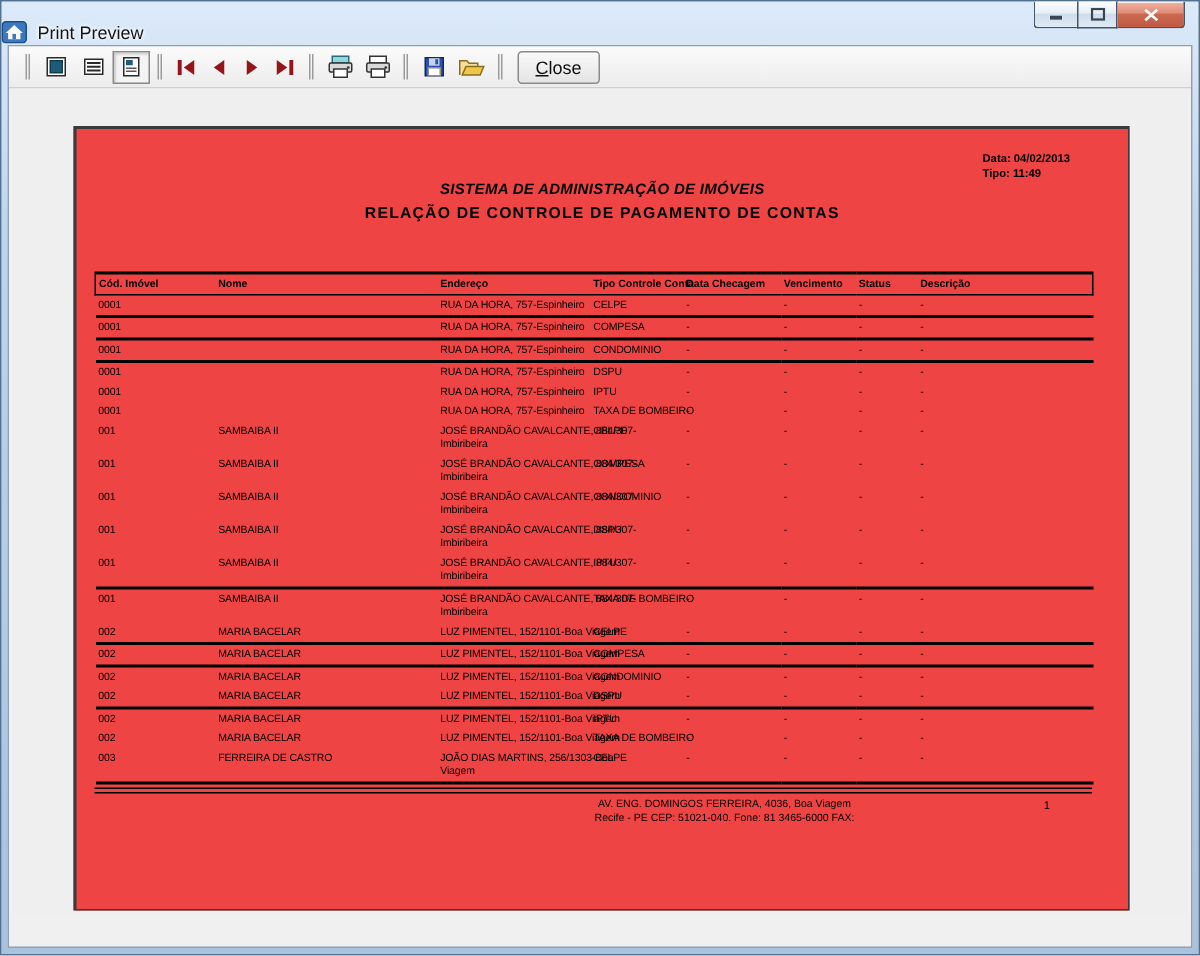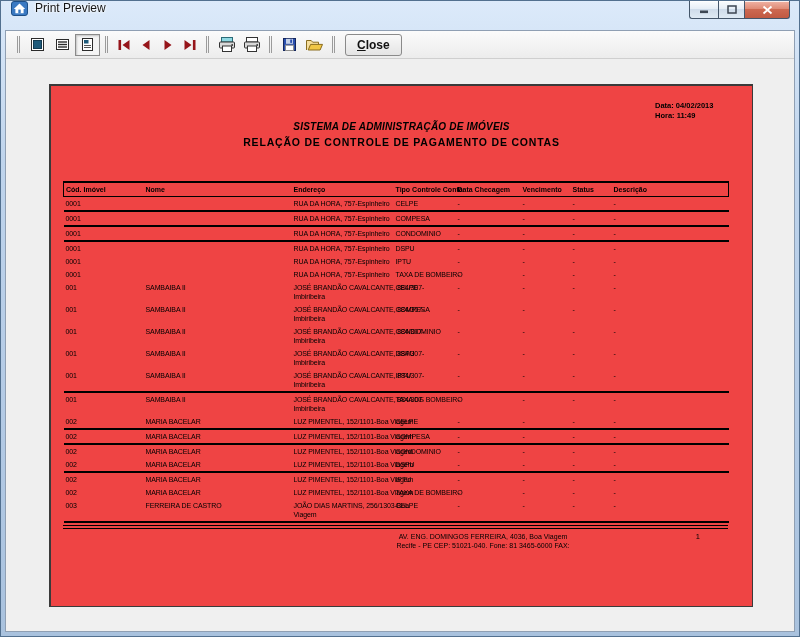--- a/index.html
+++ b/index.html
@@ -5,21 +5,21 @@
   html,body { margin:0; padding:0; overflow:hidden; background:#fff;
               font-family:"Liberation Sans", sans-serif; }
   * { box-sizing:border-box; }
 
   
   .window { position:relative; width:800px; height:637px;
             border:1px solid #52708f;
             background:linear-gradient(#dceafa, #bfd4ec 25%, #b2c9e4 70%, #a9c2de); }
 
   .titlebar { position:absolute; top:0; left:0; right:0; height:41px;
-              display:flex; padding-left:10px; }
+              display:flex; align-items:center; }
   .title-text { font-size:12px; color:#151515; margin-left:7px;
                 text-shadow:0 0 3px #fff, 0 0 3px #fff; }
 
   .win-controls { position:absolute; top:0; right:9px; display:flex; }
   .win-btn { height:18px; border:1px solid #44566a; border-top:none;
              display:flex; align-items:center; justify-content:center;
              background:linear-gradient(#fbfdfe,#e6eef6 45%,#cfdcea 50%,#dfeaf4);
              box-shadow:inset 0 1px 0 rgba(255,255,255,.8); cursor:pointer; }
   .win-btn.min   { width:29px; border-radius:0 0 0 3px; border-right:none; }
   .win-btn.max   { width:27px; }
@@ -38,21 +38,21 @@
             justify-content:center; background:transparent;
             border:1px solid transparent; padding:0; cursor:pointer; }
   .tb-btn.active { border:1px solid #8a8a8a; background:#f4f4f4;
             box-shadow:inset 1px 1px 2px rgba(0,0,0,.2); }
   .tb-btn.nav { width:22px; }
   .tb-sep { width:3px; height:17px; margin:0 5px;
             border-left:1px solid #9b9b9b; border-right:1px solid #9b9b9b; }
   .close-btn { height:22px; margin-left:5px; padding:2px 11px; font-size:12px;
             color:#111; background:linear-gradient(#f9f9f9,#e4e4e4);
             border:1px solid #8a8a8a; border-radius:3px; cursor:pointer;
-            font-family:"Liberation Sans", sans-serif;font-weight:bold; }
+            font-family:"Liberation Sans", sans-serif; }
   .close-btn .lbl { display:block; }
   .close-btn .lbl::first-letter { text-decoration:underline; }
 
   .preview { position:absolute; top:28px; left:1px; right:1px; bottom:21px;
              background:#efefef; overflow:hidden; }
 
   .statusbar { position:absolute; left:0; right:0; bottom:0; height:21px;
                background:#f4f4f4; border-top:1px solid #cccccc;
                display:flex; align-items:center; }
   .status-text { margin-left:33px; font-size:12px; color:#1c1c1c; }
@@ -251,21 +251,21 @@
     <div class="preview">
       <div class="page">
         <div class="report">
 
           <div class="dt">
             <div>
               <span>Data:</span>
               <span>04/02/2013</span>
             </div>
             <div>
-              <span>Hora:</span>
+              <span>Tipo:</span>
               <span>11:49</span>
             </div>
           </div>
 
           <div class="t1">SISTEMA DE ADMINISTRAÇÃO DE IMÓVEIS</div>
           <div class="t2">RELAÇÃO DE CONTROLE DE PAGAMENTO DE CONTAS</div>
 
           <div class="tablewrap">
             <table class="report-tbl">
               <colgroup>

